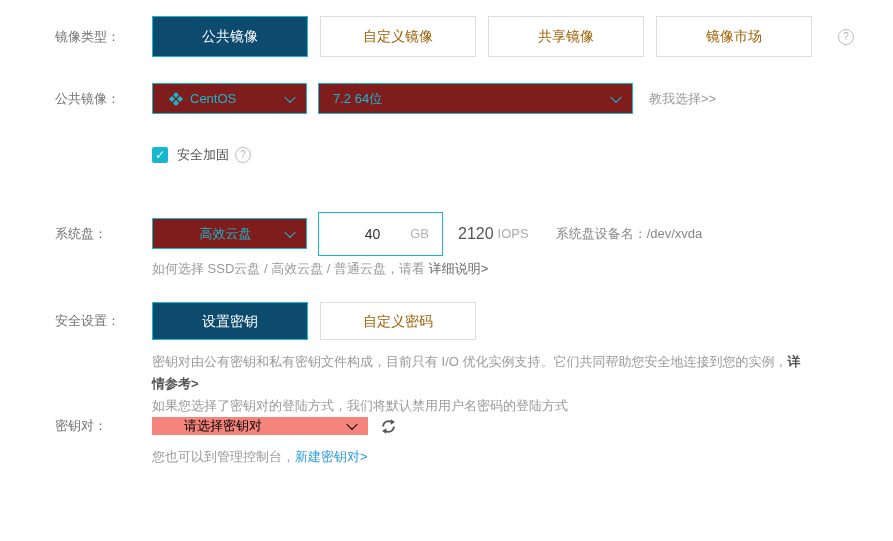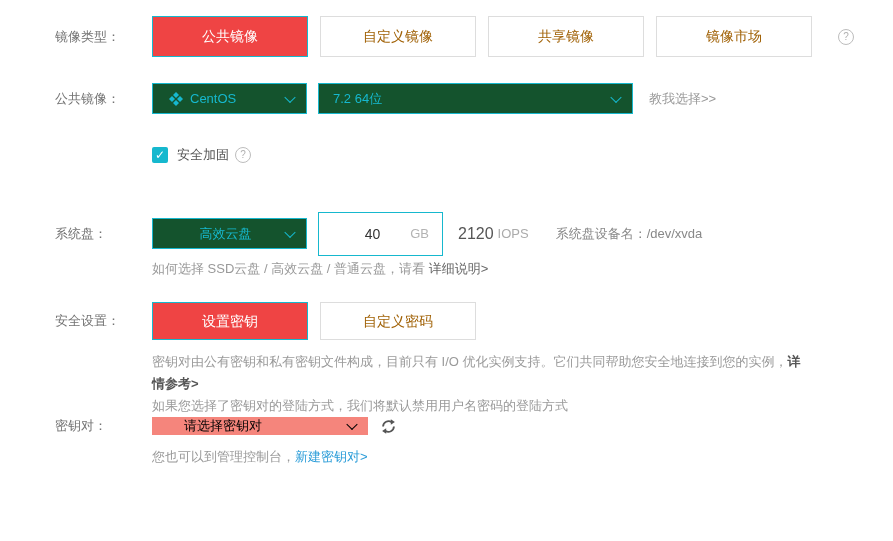--- a/index.html
+++ b/index.html
@@ -11,27 +11,27 @@
   .row{position:absolute;left:55px;right:0;display:flex;align-items:center;}
   .flabel{width:97px;flex:0 0 97px;color:#737373;font-size:13px;}
   .content{display:flex;align-items:center;}
 
   
   .tab-btn{
     box-sizing:border-box;width:156px;height:41px;margin-right:12px;
     background:#fff;border:1px solid #ddd;color:#a16207;font-size:14px;
     font-family:inherit;cursor:pointer;padding:0;line-height:39px;text-align:center;
   }
-  .tab-btn.selected{background:#ef4444;border-color:#16b8ce;color:#fff;text-align:center;}
+  .tab-btn.selected{background:#0c4a6e;border-color:#16b8ce;color:#fff;text-align:center;}
   .btn-sm{height:38px;line-height:36px;}
 
   
   .select{
     box-sizing:border-box;position:relative;height:31px;
-    border:1px solid #16b8ce;background:#14532d;color:#16b8ce;font-size:13px;
+    border:1px solid #16b8ce;background:#7f1d1d;color:#16b8ce;font-size:13px;
     display:flex;align-items:center;cursor:pointer;
   }
   .chev{
     position:absolute;right:12px;top:50%;width:7px;height:7px;
     border-right:1px solid currentColor;border-bottom:1px solid currentColor;
     transform:translateY(-70%) rotate(45deg);
   }
   .sel-os{width:155px;padding-left:16px;margin-right:11px;}
   .sel-os .os-ico{margin-right:7px;display:inline-flex;}
   .sel-ver{width:315px;padding-left:14px;}

